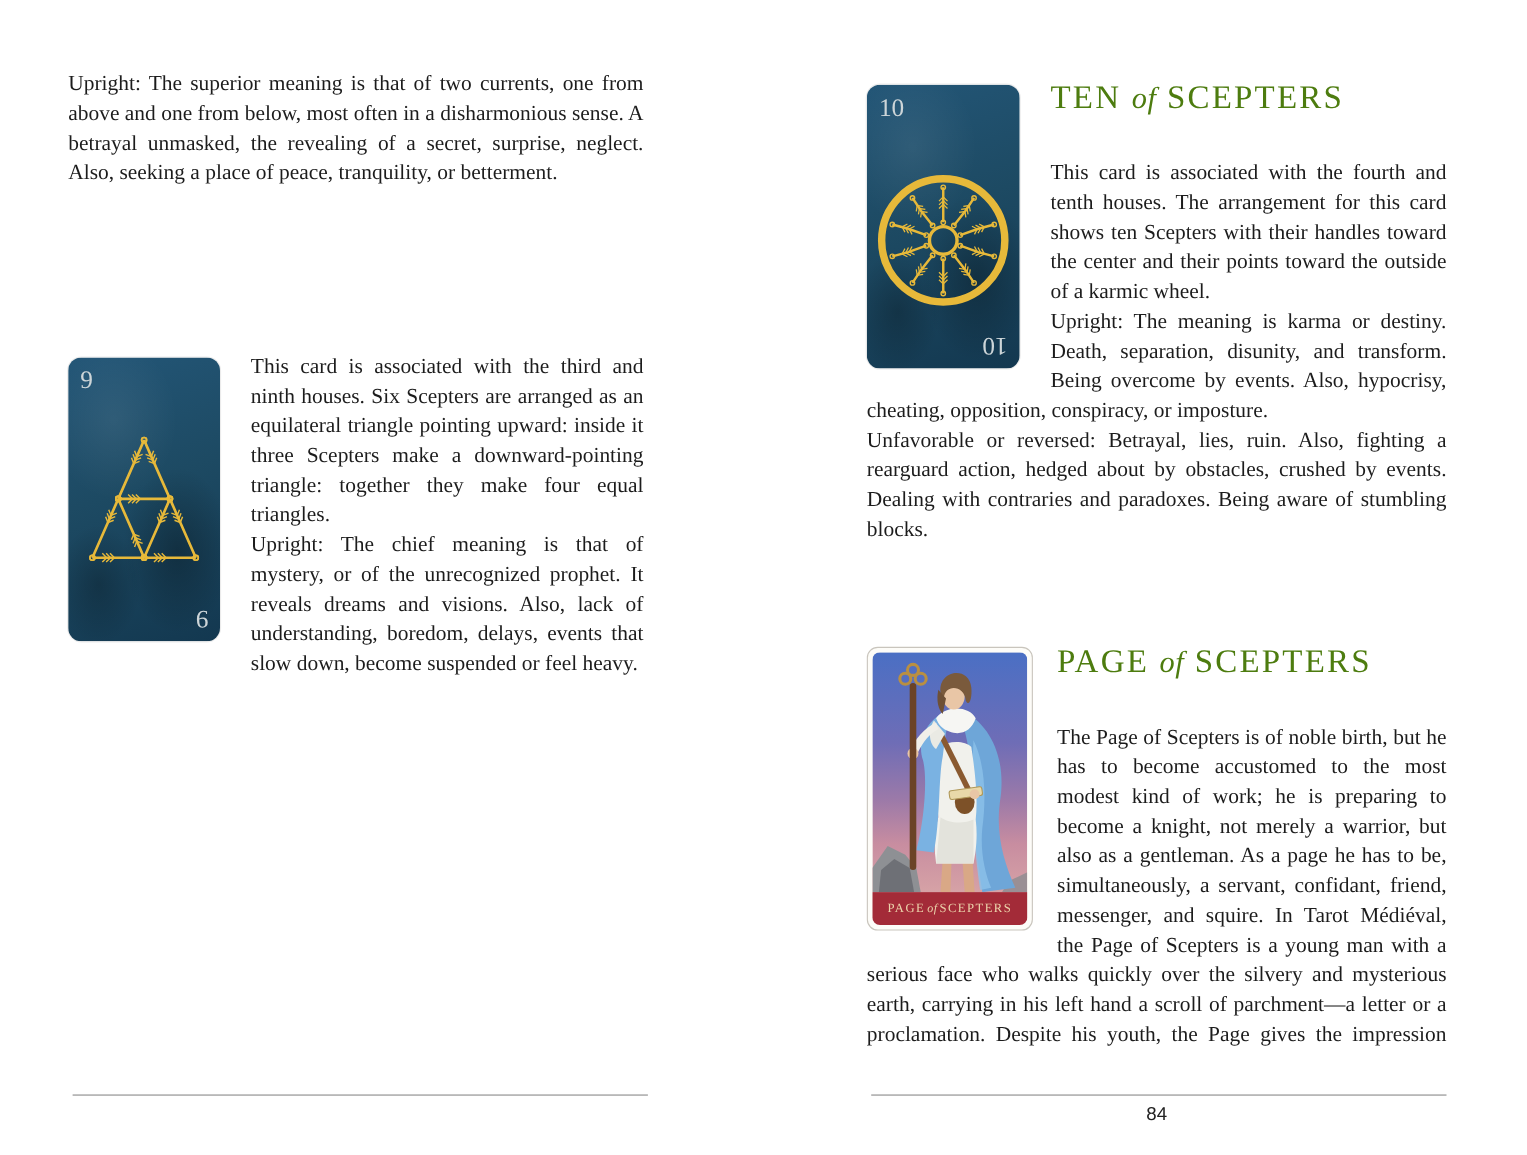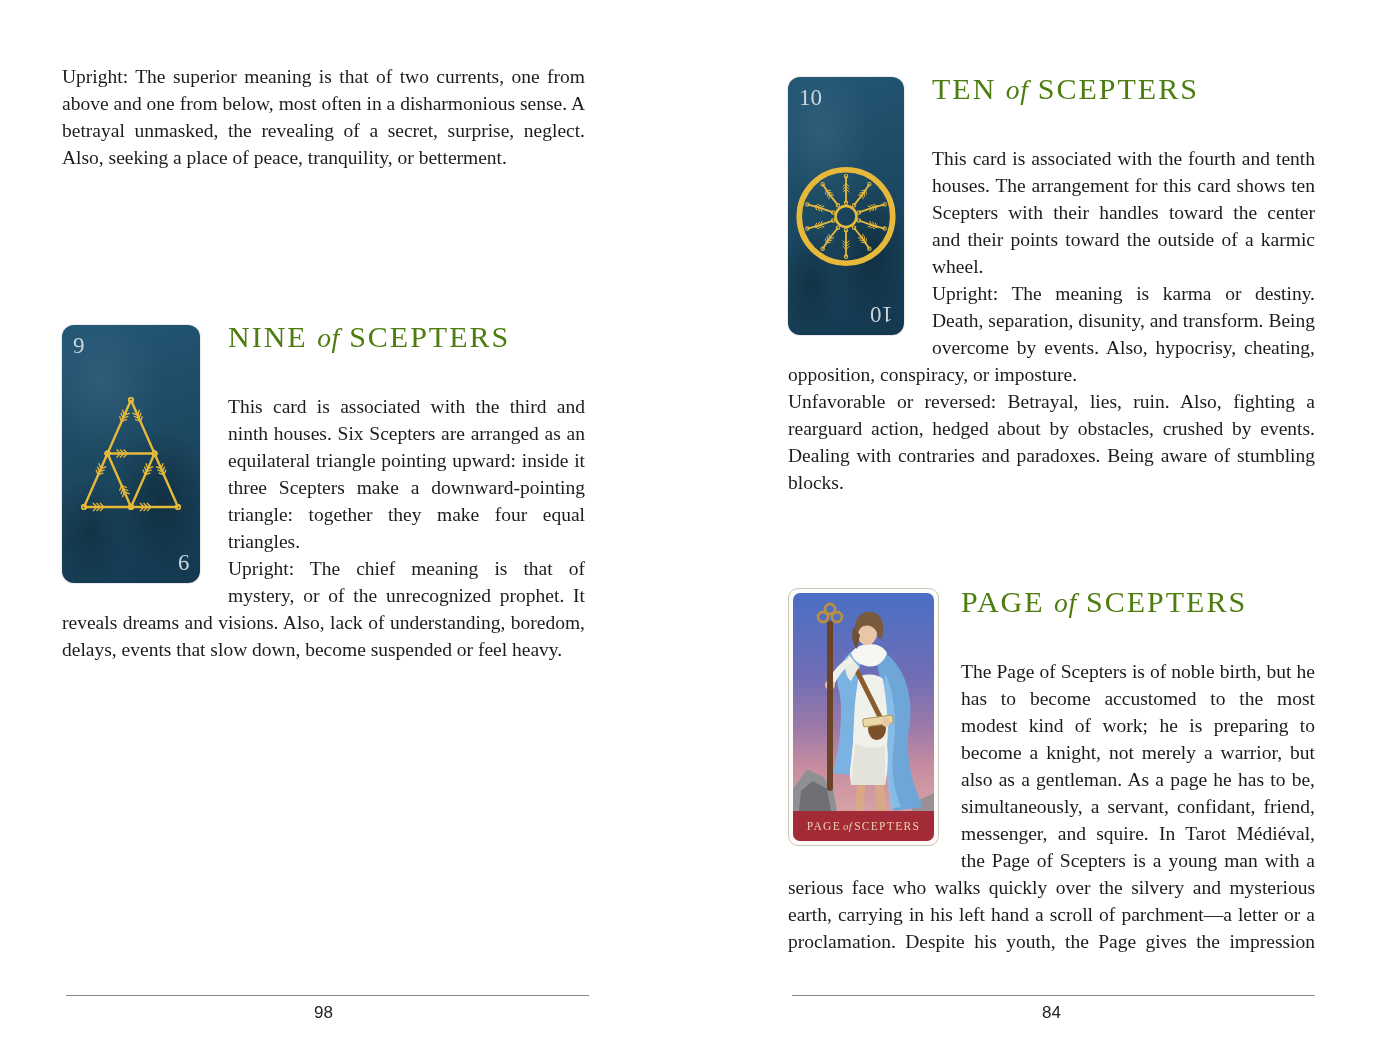--- a/index.html
+++ b/index.html
@@ -28,21 +28,21 @@
     box-shadow:0 0 0 1px rgba(0,0,0,0.08);
   }
   .blue-card{
     background:
       radial-gradient(ellipse 60% 40% at 30% 22%, rgba(255,255,255,0.07), transparent 70%),
       radial-gradient(ellipse 55% 45% at 72% 68%, rgba(0,0,0,0.28), transparent 65%),
       radial-gradient(ellipse 40% 30% at 20% 80%, rgba(0,0,0,0.22), transparent 70%),
       linear-gradient(160deg,#235677 0%,#1d4a63 45%,#133850 100%);
   }
   .card-nine{width:138px;height:258px;margin:5px 28px 8px 0;}
-  .card-ten{width:116px;height:258px;margin:5px 28px 8px 0;}
+  .card-ten{width:139px;height:258px;margin:5px 28px 8px 0;}
   .corner{
     position:absolute;color:#cdd5d8;font-size:23px;line-height:1;
     font-family:"Liberation Serif", serif;
   }
   .corner.tl{top:9px;left:11px;}
   .corner.br{bottom:9px;right:11px;transform:rotate(180deg);display:inline-block;}
   .card-art{position:absolute;top:0;left:0;width:100%;height:100%;}
   
   .page-card{
     float:left;width:151px;height:258px;margin:3px 22px 8px 0;
@@ -100,28 +100,26 @@
           <polyline points="69,182 83,182 116,182"></polyline>
           <polyline points="45.5,128.5 59.5,128.5 92.5,128.5"></polyline>
           <polyline points="92.5,128.5 85.5,144.5 69,182"></polyline>
           <polyline points="69,182 62,166 45.5,128.5"></polyline>
         </g>
       </svg>
       <span class="corner tl">9</span>
       <span class="corner br">9</span>
     </div>
 
-    <h2 class="heading"><span>NINE</span> <em>of</em> <span>SCEPTERS</span></h2>
 
     <p class="body mb22">This card is associated with the third and ninth houses. Six Scepters are arranged as an equilateral triangle pointing upward: inside it three Scepters make a downward-pointing triangle: together they make four equal triangles.</p>
     <p class="body mb24">Upright: The chief meaning is that of mystery, or of the unrecognized prophet. It reveals dreams and visions. Also, lack of understanding, boredom, delays, events that slow down, become suspended or feel heavy.</p>
   </section>
 
   <div class="footer-rule"></div>
-  <div class="page-num">98</div>
 </div>
 
 <div class="page" id="right-page">
 
   <section class="abs" id="ten-section">
     <div class="tarot-card blue-card card-ten">
       <svg class="card-art" viewBox="0 0 144 258" xmlns="http://www.w3.org/2000/svg">
         <defs>
           <marker id="nd10" markerWidth="8" markerHeight="8" refX="4" refY="4" markerUnits="userSpaceOnUse">
             <circle cx="4" cy="4" r="2.1" fill="none" stroke="#E7B93A" stroke-width="1.3"></circle>

